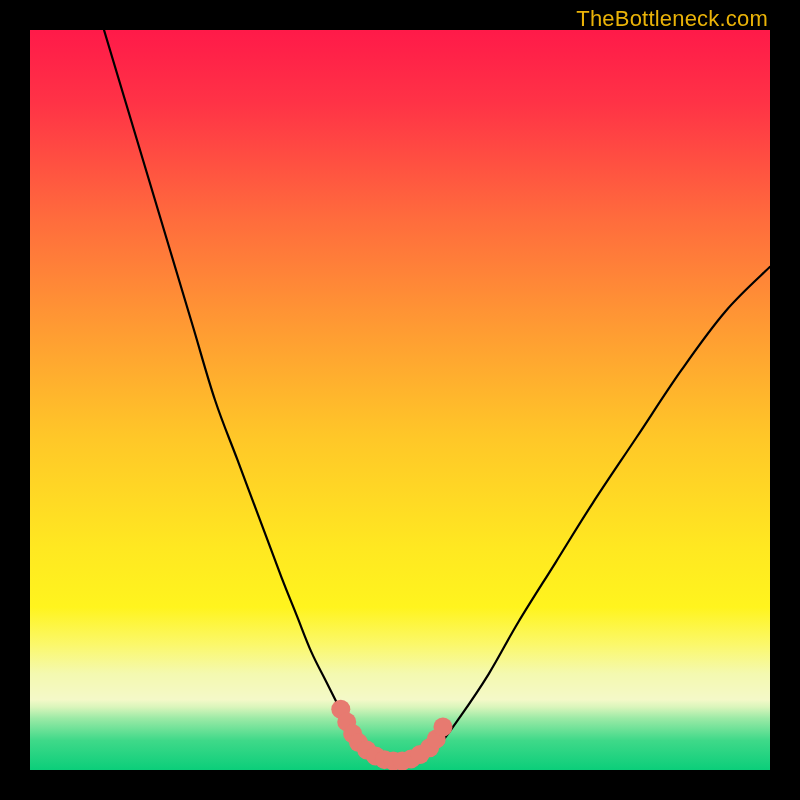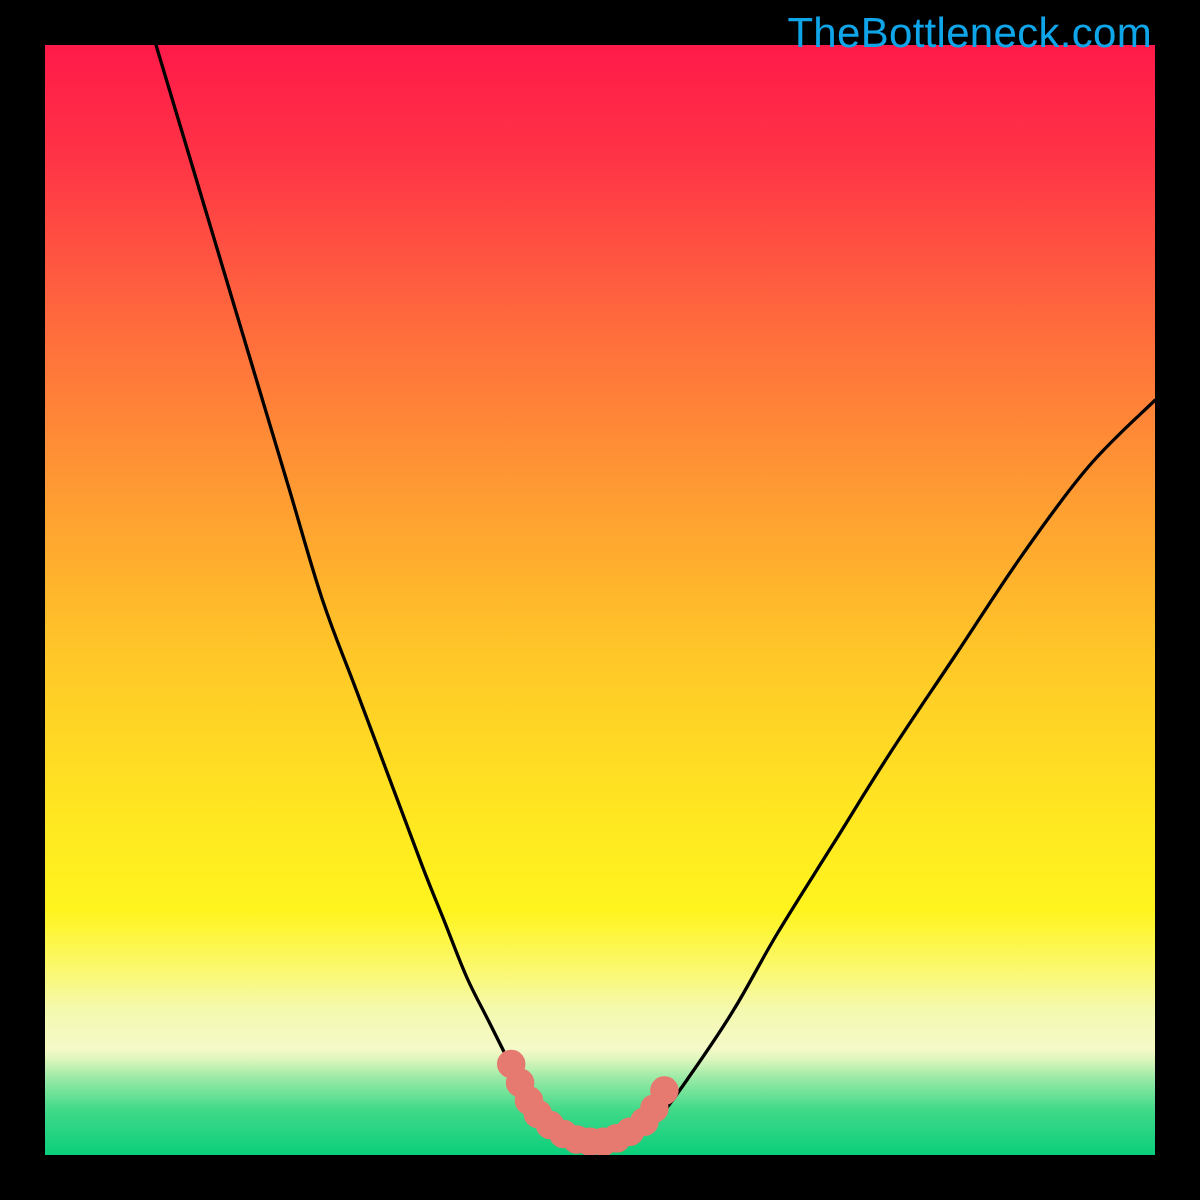--- a/index.html
+++ b/index.html
@@ -30,22 +30,22 @@
     position: absolute;
     left: 0; top: 0;
     width: 100%; height: 100%;
     pointer-events: none;
   }
 
   .attribution {
     position: absolute;
     top: 6px;
     right: 32px;
-    color: #0ea5e9;
-    font-size: 28px;
+    color: #eab308;
+    font-size: 22px;
     font-weight: 500;
     letter-spacing: 0.2px;
   }
 </style>
 </head>
 <body>
 
 <div class="frame">
 
   <div class="plot">

